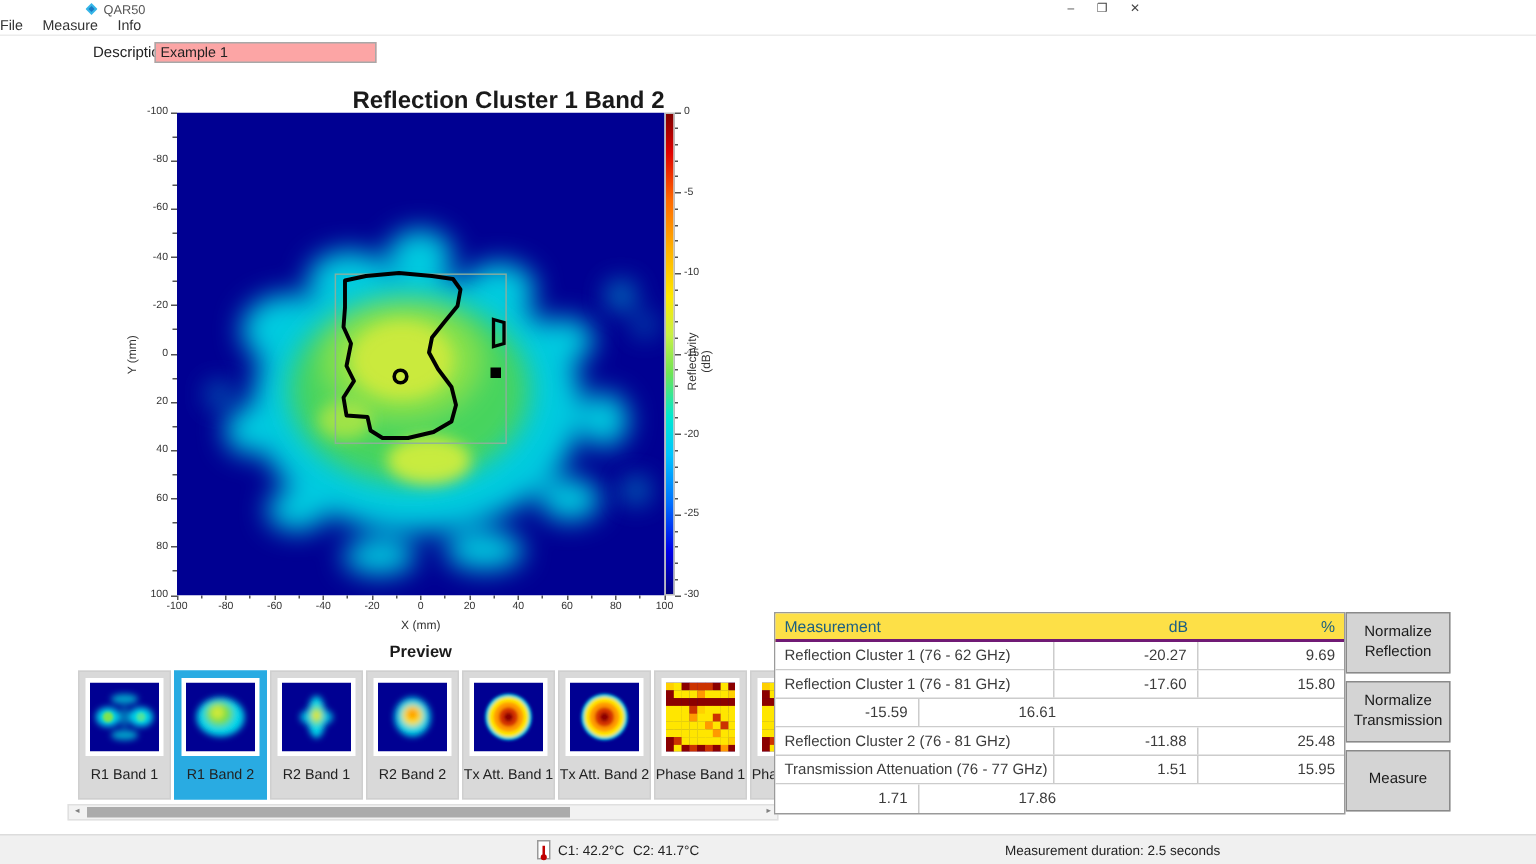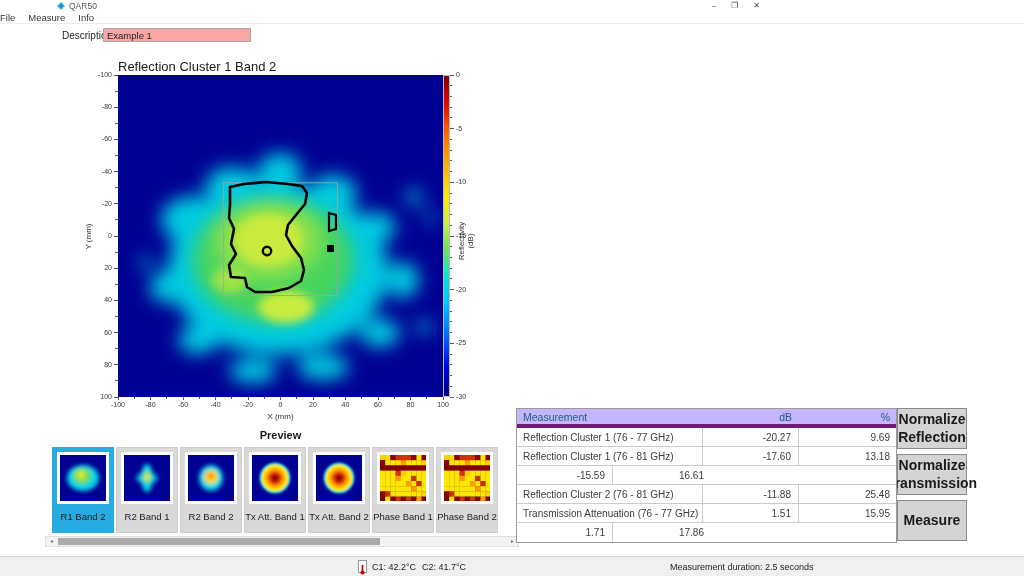--- a/index.html
+++ b/index.html
@@ -16,21 +16,21 @@
   .menubar{position:absolute;left:0;top:12px;width:1024px;height:12px;display:flex;align-items:center;
     gap:13px;font-size:9.5px;color:#333;border-bottom:1px solid #ececec;box-sizing:border-box}
   .menu-item{cursor:default}
 
   
   .desc-label{position:absolute;left:62px;top:30px;font-size:10px;color:#222}
   .desc-input{position:absolute;left:103px;top:28px;width:140px;height:12px;border:1px solid #a8a8a8;
     font-size:9.5px;color:#222;padding:0 3px;font-family:"Liberation Sans",sans-serif;background:#fca5a5}
 
   
-  .plot-title{position:absolute;left:118px;top:59px;width:325px;text-align:left;font-size:13px;font-weight:normal;color:#1a1a1a}
+  .plot-title{position:absolute;left:118px;top:59px;width:325px;text-align:right;font-size:16px;font-weight:bold;color:#1a1a1a}
   .tick-label{position:absolute;font-size:7px;color:#333;line-height:8px}
   .tick-mark{position:absolute;background:#555}
   .axis-label-x{position:absolute;left:118px;top:412px;width:325px;text-align:center;font-size:8px;color:#333}
   .axis-label-y{position:absolute;left:62px;top:232px;width:52px;text-align:center;font-size:8px;color:#333;transform:rotate(-90deg)}
   .colorbar{position:absolute;left:443px;top:75px;width:7px;height:322px;border:1px solid #bbb;box-sizing:border-box;
     background:linear-gradient(to bottom,#7f0000 0%,#e00000 8%,#ff6a00 18%,#ffb000 28%,#ffe800 38%,#c8f046 46%,#6fe455 54%,#00e8d0 63%,#00c4ff 71%,#0070ff 81%,#0000e8 91%,#000080 100%)}
   .cbar-label{position:absolute;left:440px;top:232px;width:52px;text-align:center;font-size:8px;color:#333;transform:rotate(-90deg)}
 
   
   .preview-title{position:absolute;left:118px;top:429px;width:325px;text-align:center;font-size:11px;font-weight:bold;color:#1a1a1a}
@@ -42,30 +42,30 @@
 
   
   .hscroll{position:absolute;left:45px;top:536px;width:474px;height:11px;background:#f2f2f2;border:1px solid #e0e0e0;box-sizing:border-box}
   .hscroll .arrow{position:absolute;top:0;width:11px;height:9px;font-size:5px;color:#808080;text-align:center;line-height:9px}
   .hscroll .thumb-bar{position:absolute;left:12px;top:1px;width:322px;height:7px;background:#ababab}
 
   
   .results{position:absolute;left:516px;top:408px;width:381px;background:#fff;border:1px solid #9a9a9a;box-sizing:border-box;z-index:5}
   .trow{display:flex;height:19px;box-sizing:border-box;background:#fff;border-bottom:1px solid #cccccc}
   .trow:last-child{border-bottom:none}
-  .trow.header{background:#c4b5fd;border-bottom:4px solid #701a75}
+  .trow.header{background:#fde047;border-bottom:2px solid #701a75}
   .tcell{box-sizing:border-box;font-size:10px;color:#3c3c3c;display:flex;align-items:center;border-right:1px solid #cccccc}
   .trow.header .tcell{color:#1b5e82;border-right:none;font-size:10.5px}
   .tcell.c0{width:186px;padding-left:6px}
   .tcell.c1{width:96px;justify-content:flex-end;padding-right:7px}
   .tcell.c2{width:97px;justify-content:flex-end;padding-right:6px;border-right:none}
 
   
   .action-btn{position:absolute;left:897px;width:70px;height:41px;background:#d4d4d4;border:1px solid #8a8a8a;
-    font-size:14px;font-weight:bold;color:#1a1a1a;display:flex;align-items:center;justify-content:center;text-align:center;
+    font-size:10px;font-weight:normal;color:#1a1a1a;display:flex;align-items:center;justify-content:center;text-align:center;
     line-height:1.25;box-sizing:border-box;cursor:default;padding:0 4px}
 
   
   .statusbar{position:absolute;left:0;top:556px;width:1024px;height:20px;background:#f0f0f0;border-top:1px solid #dcdcdc;box-sizing:border-box}
   .thermo-box{position:absolute;left:358px;top:3px;width:9px;height:13px;border:1px solid #999;background:#fff;box-sizing:border-box}
   .status-text{position:absolute;top:5px;font-size:9px;color:#222}
 </style>
 </head>
 <body>
 
@@ -251,20 +251,39 @@
   </g>
   <rect x="105.6" y="107.8" width="113.8" height="112.7" fill="none" stroke="#8fae9c" stroke-width="1" opacity="0.9"></rect>
   <path d="M112,112 L126,109 L148,107 L170,109 L184,111 L189,118 L187,129 L178,140 L170,150 L168,160 L174,171 L183,183 L186,195 L183,206 L171,213 L154,217 L137,217 L129,212 L127,203 L113,202 L111,190 L118,179 L113,169 L116,154 L111,143 L112,130 Z" fill="none" stroke="#000" stroke-width="2.6" stroke-linejoin="round"></path>
   <circle cx="149" cy="176" r="4.2" fill="none" stroke="#000" stroke-width="2.4"></circle>
   <path d="M211,138 L218,140 L218,154 L211,156 Z" fill="none" stroke="#000" stroke-width="2.2"></path>
   <rect x="209" y="170" width="7" height="7" fill="#000"></rect>
 </svg>
 
 <div class="preview-title">Preview</div>
 <div class="thumbs" id="thumbStrip">
+    <div class="thumb">
+      <div class="mat">
+        <svg width="46" height="46" viewBox="0 0 46 46">
+          <rect width="46" height="46" fill="#000092"></rect>
+          <g filter="url(#tb)">
+            <ellipse cx="12" cy="23" rx="8" ry="6.5" fill="#00d5e8"></ellipse>
+            <ellipse cx="34" cy="23" rx="8" ry="6.5" fill="#00d5e8"></ellipse>
+            <ellipse cx="23" cy="11" rx="9" ry="3.5" fill="#00bcd4" opacity="0.85"></ellipse>
+            <ellipse cx="23" cy="35" rx="9" ry="3.5" fill="#00bcd4" opacity="0.85"></ellipse>
+            <ellipse cx="23" cy="23" rx="3" ry="7" fill="#00a0c8" opacity="0.7"></ellipse>
+          </g>
+          <g filter="url(#tb2)">
+            <circle cx="12" cy="23" r="3.5" fill="#7fe34f"></circle>
+            <circle cx="34" cy="23" r="3" fill="#4fe39f"></circle>
+          </g>
+        </svg>
+      </div>
+      <div class="lbl">R1 Band 1</div>
+    </div>
     <div class="thumb selected">
       <div class="mat">
         <svg width="46" height="46" viewBox="0 0 46 46">
           <rect width="46" height="46" fill="#000092"></rect>
           <g filter="url(#tb)">
             <ellipse cx="23" cy="23" rx="16" ry="13" fill="#00d5e8"></ellipse>
             <ellipse cx="22" cy="21" rx="9" ry="8" fill="#6fdc4a"></ellipse>
             <circle cx="21" cy="20" r="4.5" fill="#cfe93a"></circle>
           </g>
         </svg>
@@ -514,28 +533,28 @@
   <div class="arrow" style="right:0">►</div>
 </div>
 
 <div class="results" id="resultsTable">
     <div class="trow header">
       <div class="tcell c0">Measurement</div>
       <div class="tcell c1">dB</div>
       <div class="tcell c2">%</div>
     </div>
     <div class="trow">
-      <div class="tcell c0">Reflection Cluster 1 (76 - 77 GHz)</div>
+      <div class="tcell c0">Reflection Cluster 1 (76 - 62 GHz)</div>
       <div class="tcell c1">-20.27</div>
       <div class="tcell c2">9.69</div>
     </div>
     <div class="trow">
       <div class="tcell c0">Reflection Cluster 1 (76 - 81 GHz)</div>
       <div class="tcell c1">-17.60</div>
-      <div class="tcell c2">13.18</div>
+      <div class="tcell c2">15.80</div>
     </div>
     <div class="trow">
       <div class="tcell c1">-15.59</div>
       <div class="tcell c2">16.61</div>
     </div>
     <div class="trow">
       <div class="tcell c0">Reflection Cluster 2 (76 - 81 GHz)</div>
       <div class="tcell c1">-11.88</div>
       <div class="tcell c2">25.48</div>
     </div>

